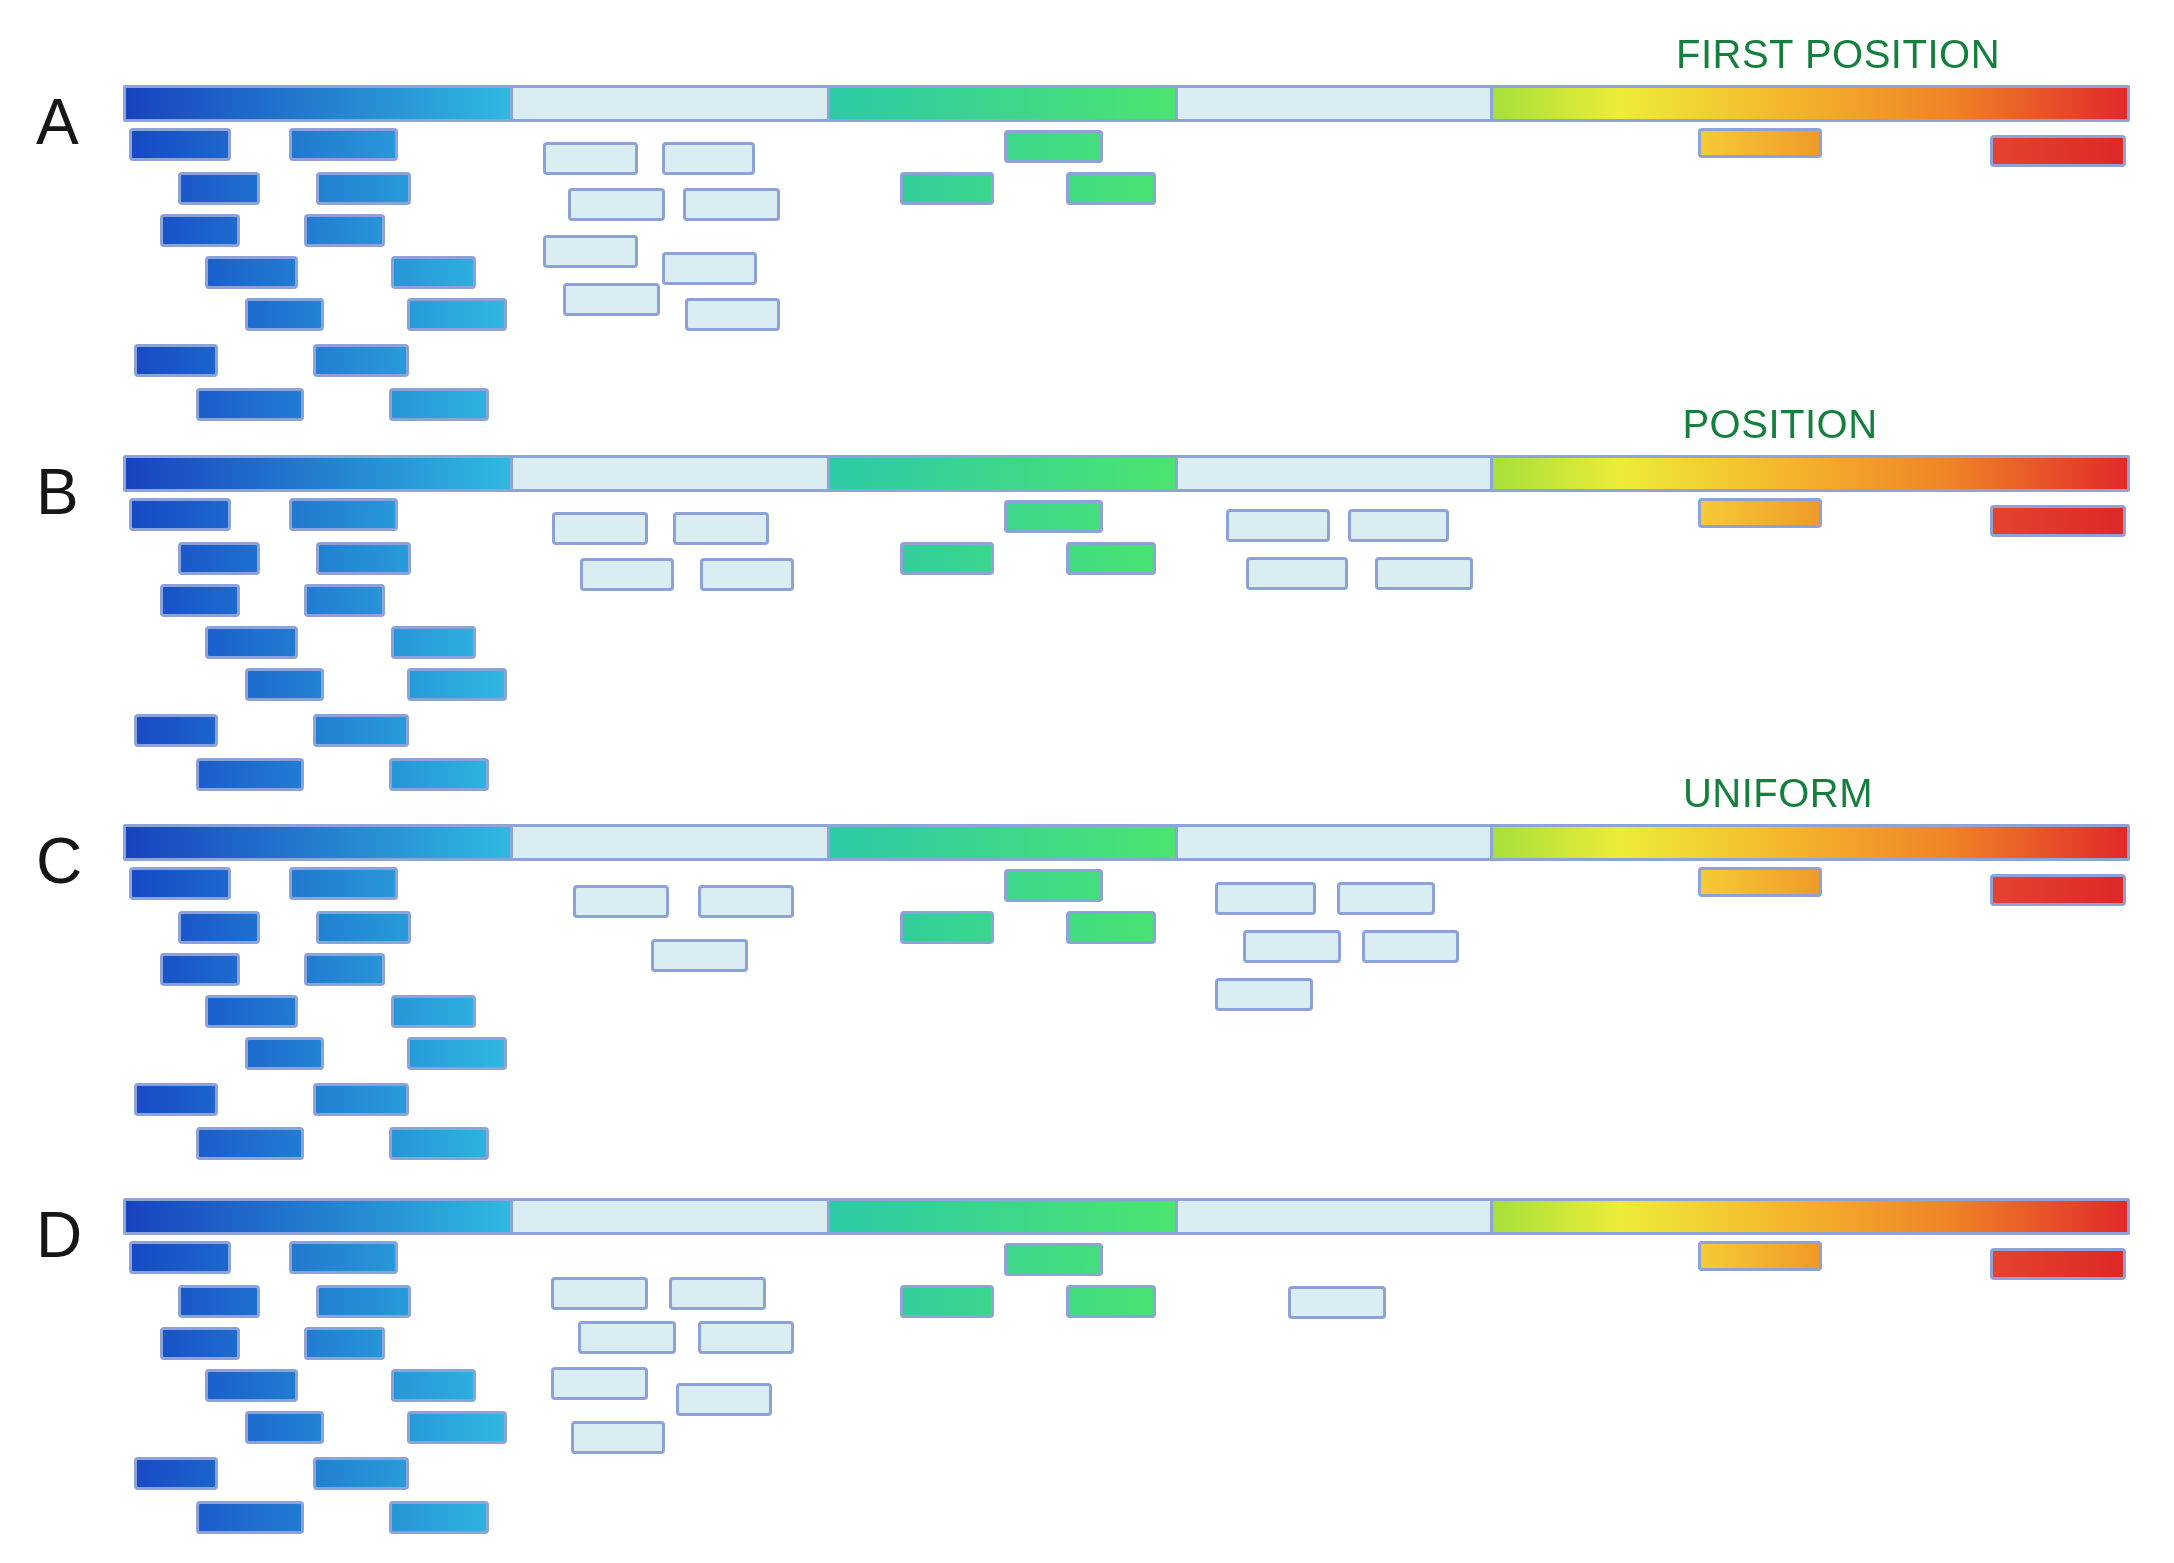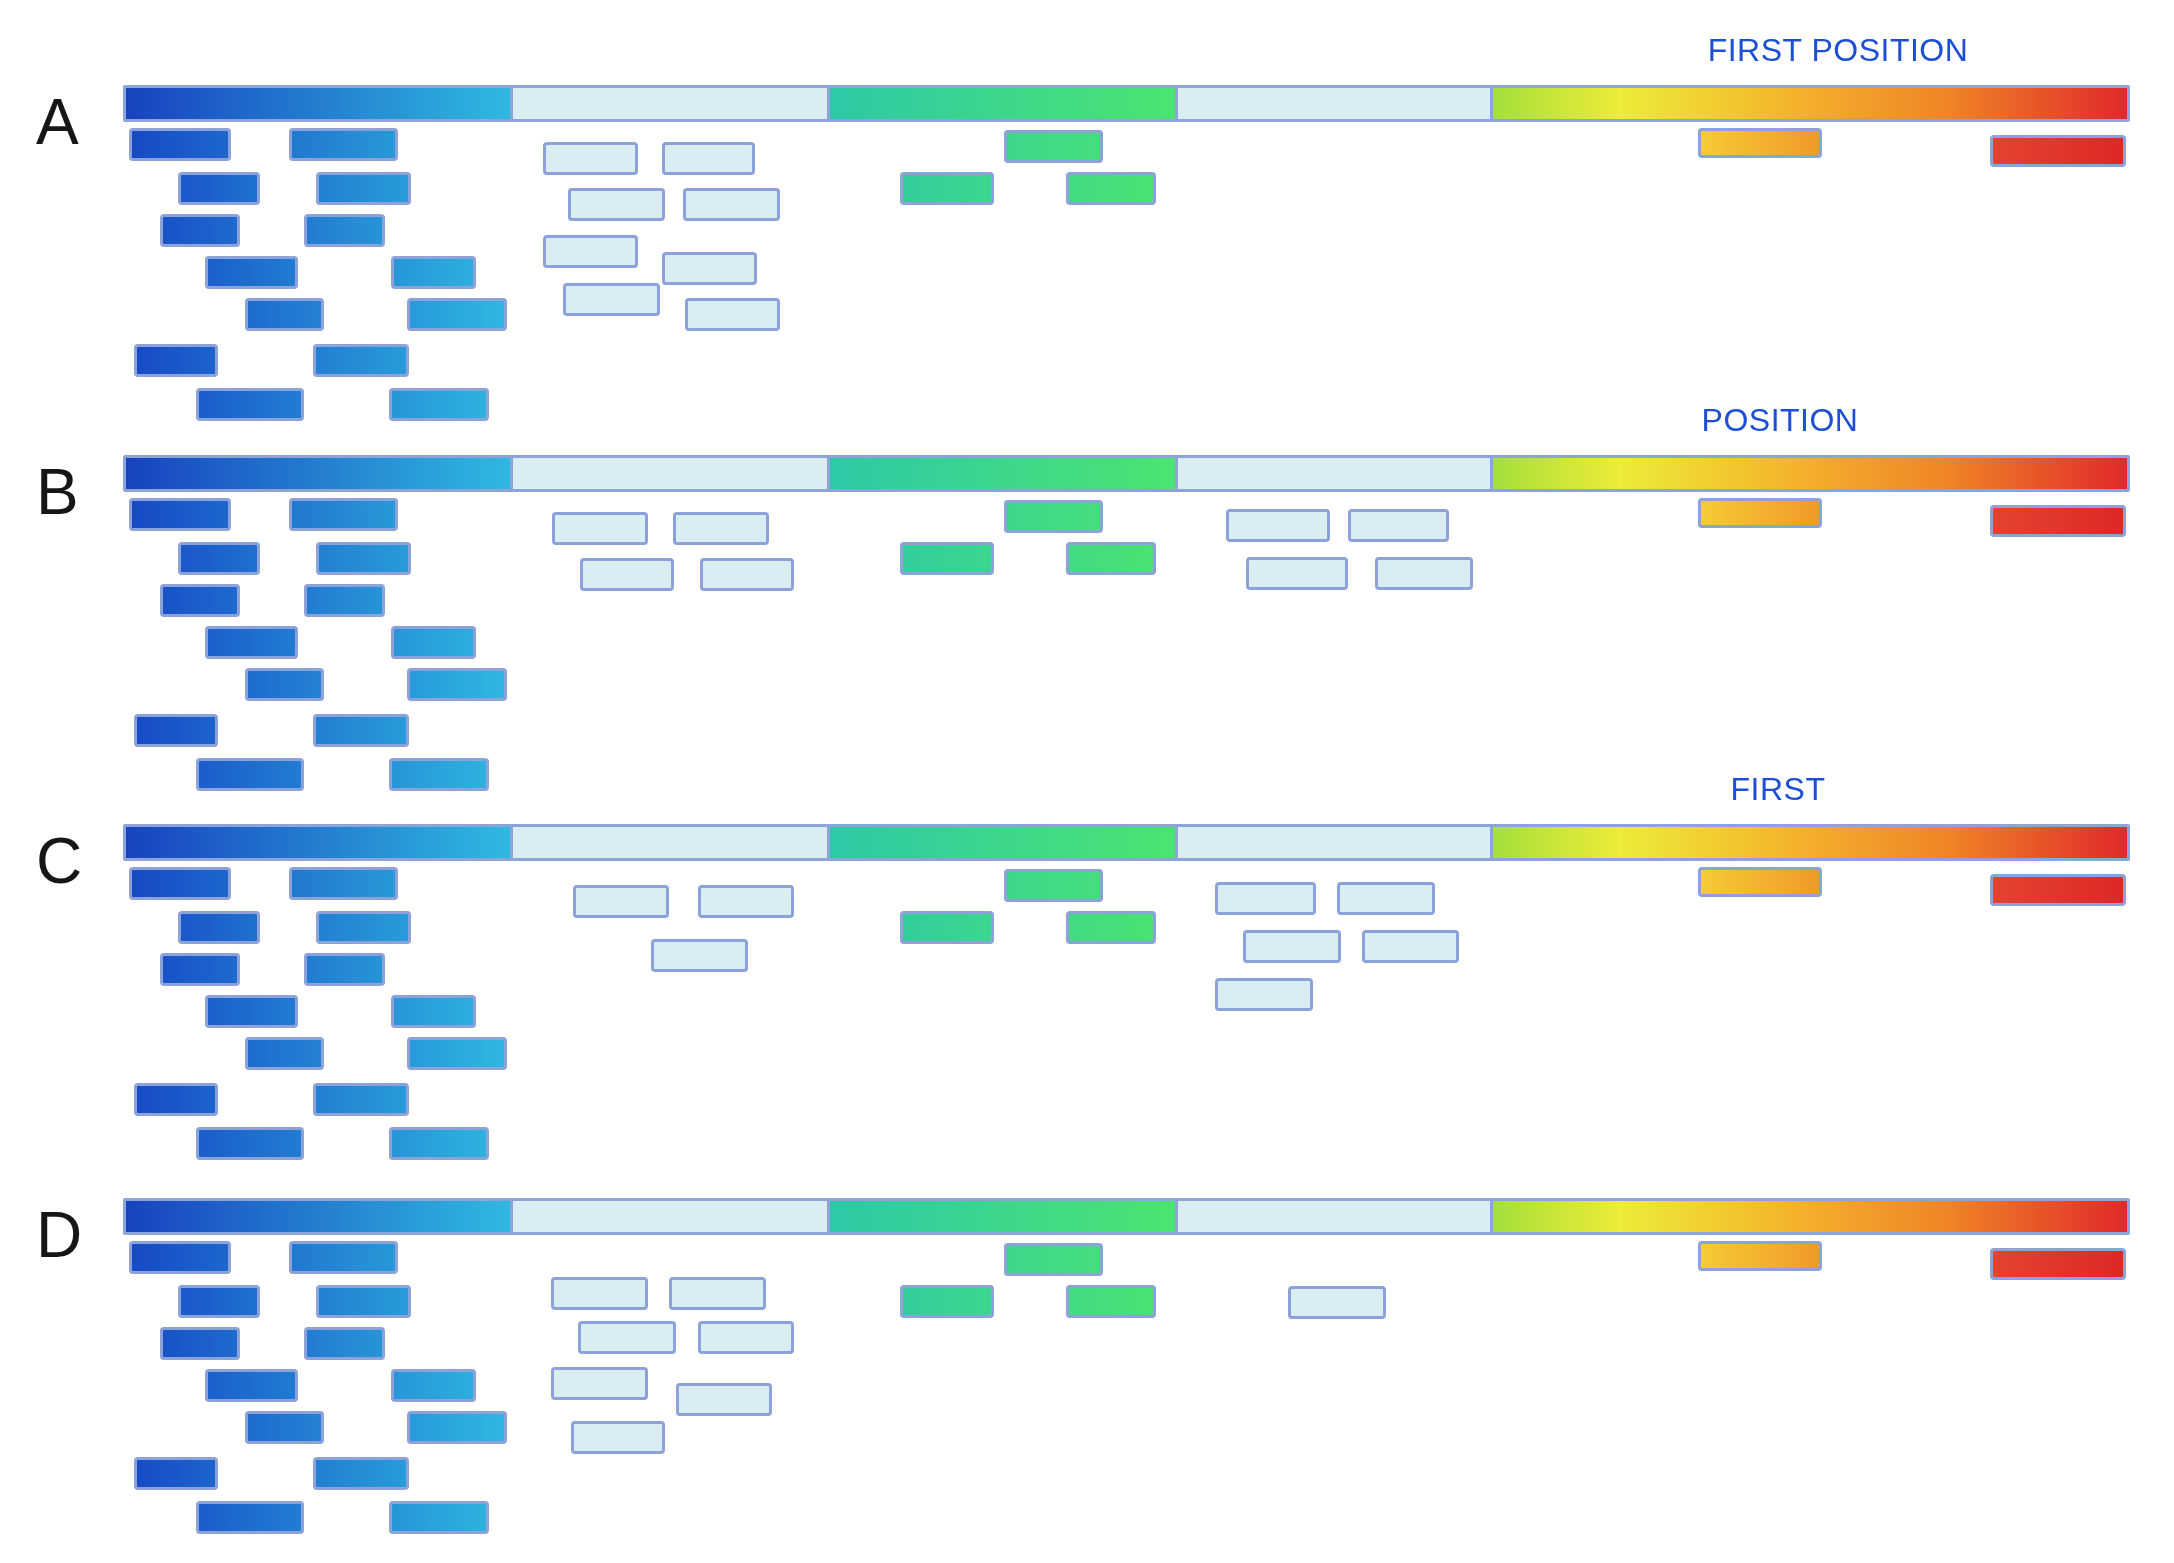--- a/index.html
+++ b/index.html
@@ -15,24 +15,24 @@
     position: absolute;
     font-size: 64px;
     font-weight: 500;
     line-height: 1;
     color: #161616;
     letter-spacing: 0;
   }
   .panel-title {
     position: absolute;
     transform: translateX(-50%);
-    font-size: 32px;
+    font-size: 40px;
     font-weight: 500;
     line-height: 1;
-    color: #1d4ed8;
+    color: #15803d;
     letter-spacing: 0.5px;
     white-space: nowrap;
   }
   .bar-seg {
     position: absolute;
     box-sizing: border-box;
     border: 3px solid #8ea4d8;
     border-radius: 2px;
     height: 37px;
   }
@@ -109,21 +109,21 @@
     <div class="read" style="left: 1004px; top: 500px; width: 99px; height: 33px; background: linear-gradient(90deg, rgb(60, 215, 139), rgb(68, 222, 124));"></div>
     <div class="read" style="left: 900px; top: 542px; width: 94px; height: 33px; background: linear-gradient(90deg, rgb(50, 206, 155), rgb(59, 214, 141));"></div>
     <div class="read" style="left: 1066px; top: 542px; width: 90px; height: 33px; background: linear-gradient(90deg, rgb(65, 219, 129), rgb(73, 226, 115));"></div>
     <div class="read" style="left: 1226px; top: 509px; width: 104px; height: 33px; background: rgb(217, 237, 243);"></div>
     <div class="read" style="left: 1348px; top: 509px; width: 101px; height: 33px; background: rgb(217, 237, 243);"></div>
     <div class="read" style="left: 1246px; top: 557px; width: 102px; height: 33px; background: rgb(217, 237, 243);"></div>
     <div class="read" style="left: 1375px; top: 557px; width: 98px; height: 33px; background: rgb(217, 237, 243);"></div>
     <div class="read" style="left: 1698px; top: 498px; width: 124px; height: 30px; background: linear-gradient(90deg, rgb(246, 203, 54), rgb(239, 154, 40));"></div>
     <div class="read" style="left: 1990px; top: 505px; width: 136px; height: 32px; background: linear-gradient(90deg, rgb(228, 67, 47), rgb(222, 40, 39));"></div>
     <div class="panel-letter" style="left: 36px; top: 829px;">C</div>
-    <div class="panel-title" style="left: 1778px; top: 773px;">FIRST</div>
+    <div class="panel-title" style="left: 1778px; top: 773px;">UNIFORM</div>
     <div class="bar-seg" style="left: 123px; top: 824px; width: 390px; height: 37px; background: linear-gradient(90deg, rgb(24, 67, 191) 0%, rgb(47, 185, 224) 100%);"></div>
     <div class="bar-seg" style="left: 510px; top: 824px; width: 320px; height: 37px; background: rgb(217, 237, 243);"></div>
     <div class="bar-seg" style="left: 827px; top: 824px; width: 351px; height: 37px; background: linear-gradient(90deg, rgb(44, 201, 166) 0%, rgb(75, 228, 112) 100%);"></div>
     <div class="bar-seg" style="left: 1175px; top: 824px; width: 318px; height: 37px; background: rgb(217, 237, 243);"></div>
     <div class="bar-seg" style="left: 1490px; top: 824px; width: 640px; height: 37px; background: linear-gradient(90deg, rgb(165, 223, 59) 0%, rgb(237, 236, 56) 20%, rgb(244, 180, 44) 47%, rgb(239, 132, 38) 72%, rgb(225, 41, 42) 100%);"></div>
     <div class="read" style="left: 129px; top: 867px; width: 102px; height: 33px; background: linear-gradient(90deg, rgb(22, 74, 197), rgb(29, 103, 204));"></div>
     <div class="read" style="left: 289px; top: 867px; width: 109px; height: 33px; background: linear-gradient(90deg, rgb(33, 120, 208), rgb(40, 152, 216));"></div>
     <div class="read" style="left: 178px; top: 911px; width: 82px; height: 33px; background: linear-gradient(90deg, rgb(26, 88, 201), rgb(31, 112, 206));"></div>
     <div class="read" style="left: 316px; top: 911px; width: 95px; height: 33px; background: linear-gradient(90deg, rgb(34, 128, 210), rgb(40, 155, 217));"></div>
     <div class="read" style="left: 160px; top: 953px; width: 80px; height: 33px; background: linear-gradient(90deg, rgb(24, 83, 200), rgb(30, 106, 205));"></div>

